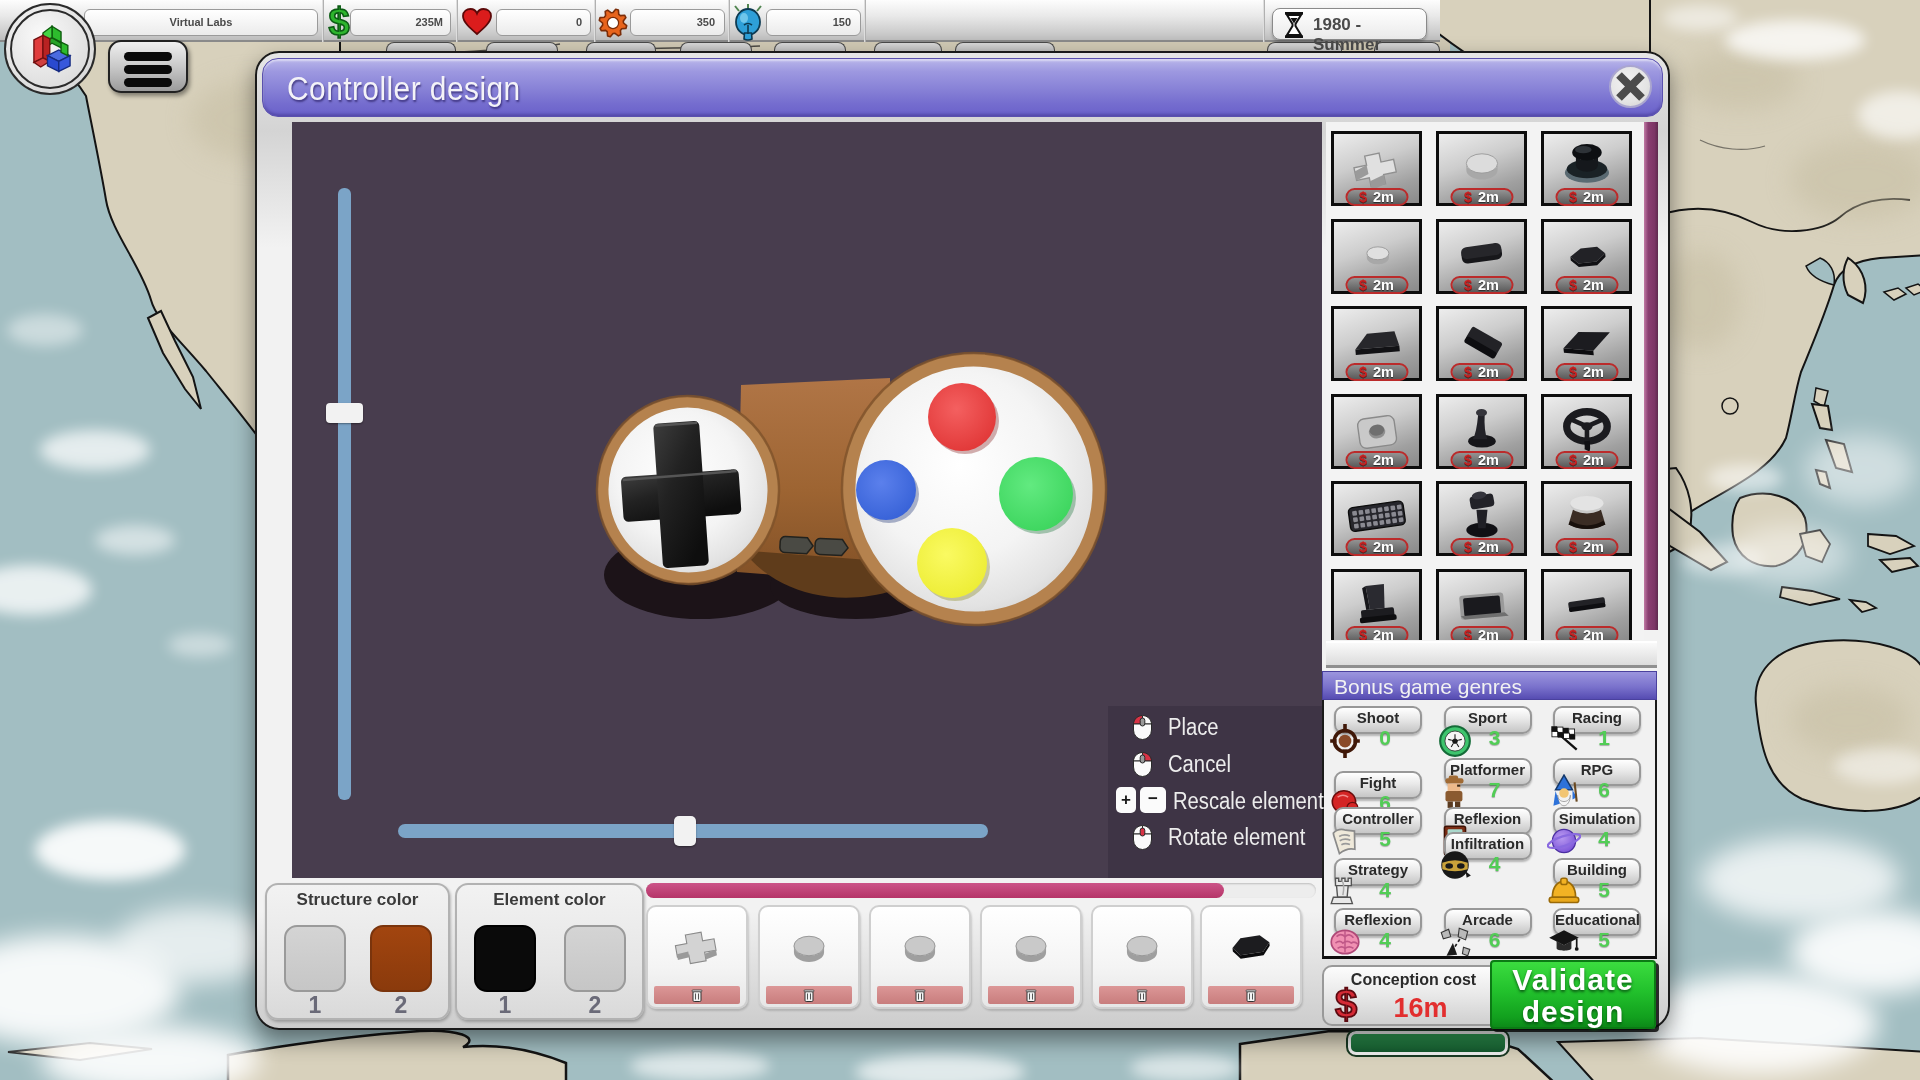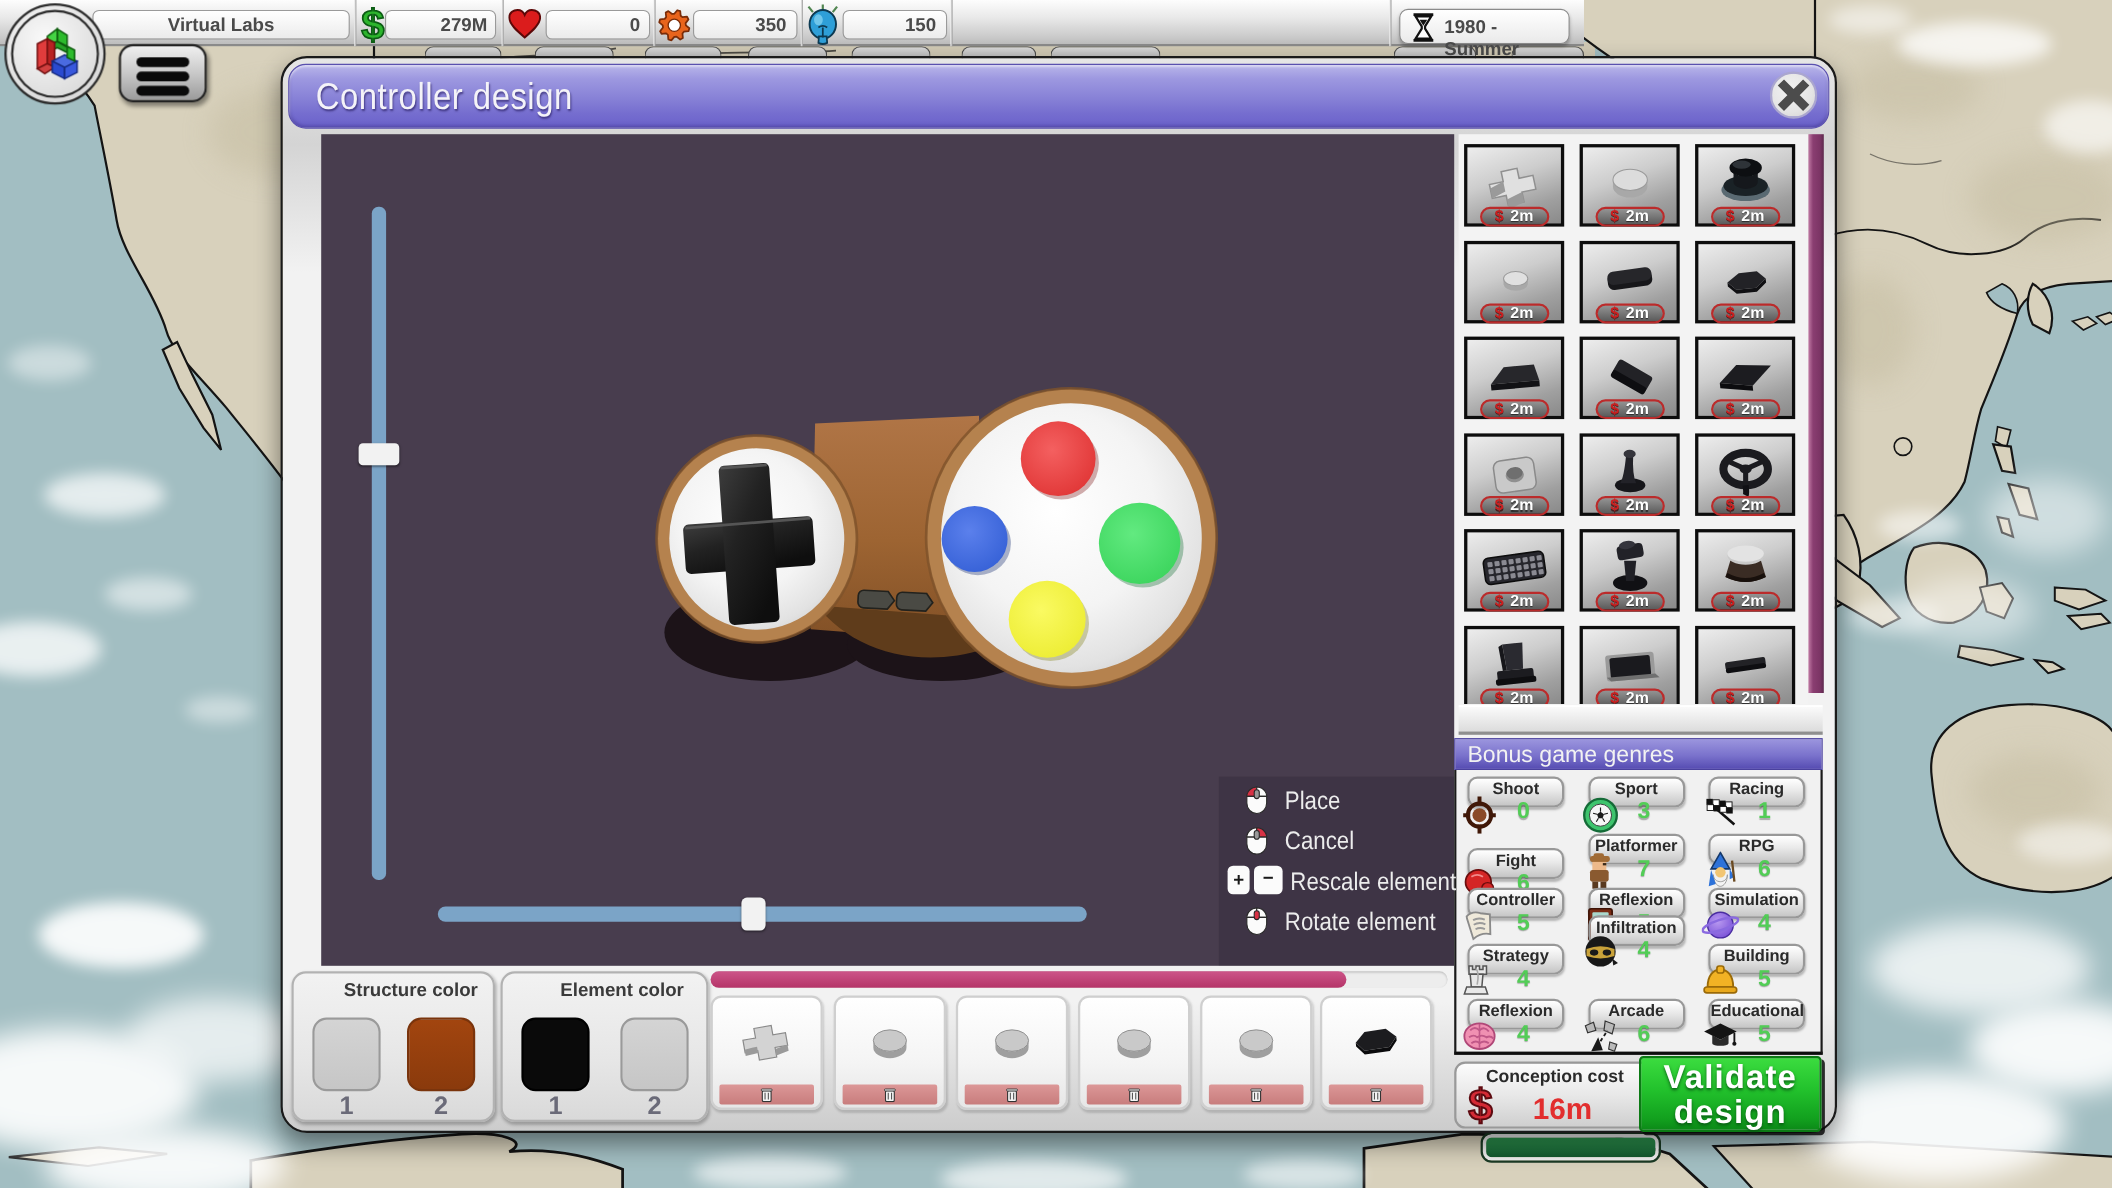--- a/index.html
+++ b/index.html
@@ -4,21 +4,21 @@
 * { margin:0; padding:0; box-sizing:border-box; }
 html,body { width:1920px; height:1080px; overflow:hidden; }
 body { font-family:"Liberation Sans", sans-serif; position:relative; background:#a6c1c4; }
 .abs { position:absolute; }
 #topbar { left:0; top:0; width:1440px; height:42px;
   background:linear-gradient(180deg,#fdfdfd 0%,#e9e9e9 40%,#cdcdcd 80%,#bdbdbd 100%);
   border-bottom:2px solid #8a8a8a; z-index:3; }
 .tbox { position:absolute; top:9px; height:27px;
   background:linear-gradient(180deg,#ffffff,#ebebeb);
   border:1.5px solid #9a9a9a; border-radius:6px;
-  font-weight:bold; font-size:17px; color:#4a4a4a; }
+  font-weight:bold; font-size:11px; color:#4a4a4a; }
 .tdiv { position:absolute; top:0; width:2px; height:42px;
   background:linear-gradient(90deg,#f5f5f5,#9a9a9a); }
 .tabs { position:absolute; top:42px; height:13px; z-index:2;
   background:linear-gradient(180deg,#d8d8d8,#b2b2b2);
   border:1.5px solid #4a4a4a; border-bottom:none;
   border-radius:8px 8px 0 0; }
 #hamb { left:108px; top:40px; width:80px; height:53px; border-radius:13px;
   background:linear-gradient(180deg,#f0f0f0 0%,#c9c9c9 50%,#9b9b9b 100%);
   border:2px solid #222; box-shadow:2px 3px 4px rgba(0,0,0,0.4); z-index:4; }
 #hamb div { position:absolute; left:14px; width:48px; height:9px;
@@ -79,21 +79,21 @@
 #cost { left:1322px; top:965px; width:183px; height:61px; border-radius:10px;
   background:linear-gradient(180deg,#fcfcfc 0%,#e8e8e8 50%,#cfcfcf 100%);
   border:2px solid #999; z-index:12; }
 #validate { left:1490px; top:960px; width:166px; height:69px; border-radius:4px;
   background:linear-gradient(180deg,#3bdc3f 0%,#22c12c 45%,#12a01e 85%,#0c8a18 100%);
   border:2px solid #0b7a14; box-shadow:3px 3px 0 rgba(10,10,10,0.85); z-index:12;
   color:#fff; font-weight:bold; font-size:30px; text-align:center; line-height:32px;
   padding-top:2px; text-shadow:0 2px 3px rgba(8,80,18,0.9); letter-spacing:1px; }
 .cpanel { position:absolute; border-radius:13px; height:137px; top:883px;
   background:linear-gradient(180deg,#f2f2f2 0%,#e6e6e6 60%,#d9d9d9 100%);
-  border:2px solid #b2b2b2; box-shadow:1px 2px 3px rgba(0,0,0,0.25); z-index:12;padding-left:16px; }
+  border:2px solid #b2b2b2; box-shadow:1px 2px 3px rgba(0,0,0,0.25); z-index:12; }
 .ctitle { position:absolute; width:100%; top:5px; text-align:center; font-size:17px; font-weight:bold; color:#3a3a3a; }
 .swatch { position:absolute; top:40px; width:62px; height:67px; border-radius:13px; border:2px solid #9a9a9a; }
 .snum { position:absolute; top:107px; font-size:23px; font-weight:bold; color:#6a6a78; width:62px; text-align:center; }
 #pbar { left:646px; top:883px; width:670px; height:15px; border-radius:8px; background:#ededed; z-index:12; box-shadow:inset 0 1px 2px rgba(0,0,0,0.2);}
 #pfill { width:578px; height:15px; border-radius:8px; background:linear-gradient(180deg,#cc5488,#b53468); }
 .tcell { position:absolute; top:905px; width:102px; height:104px; border-radius:10px;
   background:linear-gradient(180deg,#ffffff 0%,#f4f4f4 60%,#e6e6e6 100%);
   border:2px solid #cfcfcf; box-shadow:1px 2px 2px rgba(0,0,0,0.15); z-index:12; }
 .trashbar { position:absolute; left:6px; right:6px; bottom:3px; height:18px; border-radius:2px;
   background:linear-gradient(180deg,#dc9797,#c87d7d); }
@@ -195,21 +195,21 @@
 <div class="tabs" style="left:1267px;width:75px"></div>
 <div class="tabs" style="left:1374px;width:66px"></div>
 <div id="topbar" class="abs">
   <div class="tdiv" style="left:322px"></div>
   <div class="tdiv" style="left:456px"></div>
   <div class="tdiv" style="left:594px"></div>
   <div class="tdiv" style="left:728px"></div>
   <div class="tdiv" style="left:864px"></div>
   <div class="tdiv" style="left:1263px"></div>
   <div class="tbox" style="left:84px;width:234px;text-align:center;line-height:25px;">Virtual Labs</div>
-  <div class="tbox" style="left:350px;width:101px;text-align:right;line-height:25px;padding-right:7px;">279M</div>
+  <div class="tbox" style="left:350px;width:101px;text-align:right;line-height:25px;padding-right:7px;">235M</div>
   <div class="tbox" style="left:496px;width:95px;text-align:right;line-height:25px;padding-right:8px;">0</div>
   <div class="tbox" style="left:630px;width:95px;text-align:right;line-height:25px;padding-right:9px;">350</div>
   <div class="tbox" style="left:766px;width:95px;text-align:right;line-height:25px;padding-right:9px;">150</div>
   <svg class="abs" style="left:323px;top:1px" width="32" height="42" viewBox="0 0 32 42">
     <text x="16" y="34" font-size="38" font-weight="bold" text-anchor="middle" fill="#2db52d" stroke="#0c5c14" stroke-width="1.6" font-family="Liberation Sans">$</text>
   </svg>
   <svg class="abs" style="left:462px;top:8px" width="30" height="28" viewBox="0 0 30 28">
     <path d="M15 26 C 8 20 1 14 1 8 C 1 3 5 1 8.5 1 C 11.5 1 14 3 15 5.5 C 16 3 18.5 1 21.5 1 C 25 1 29 3 29 8 C 29 14 22 20 15 26 Z" fill="#db1c1c" stroke="#5c0808" stroke-width="1.8"></path>
   </svg>
   <svg class="abs" style="left:598px;top:8px" width="30" height="30" viewBox="0 0 30 30">

